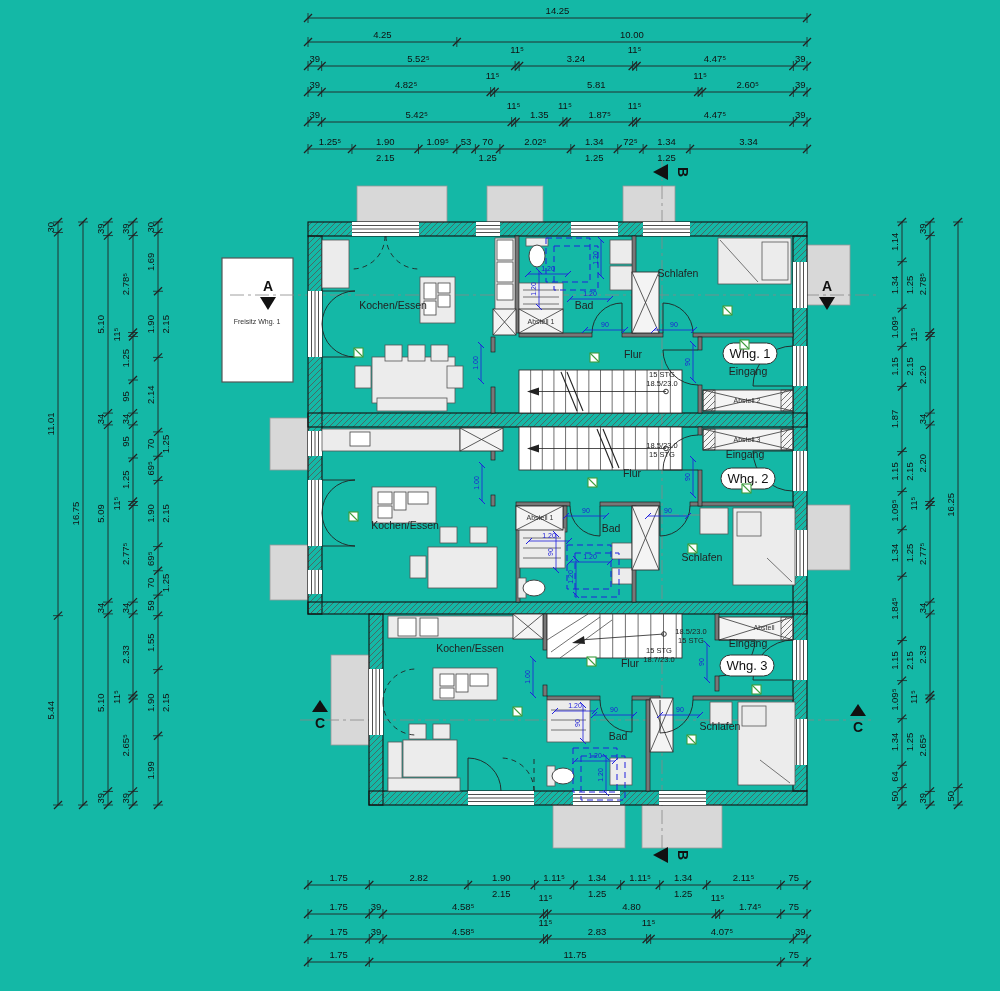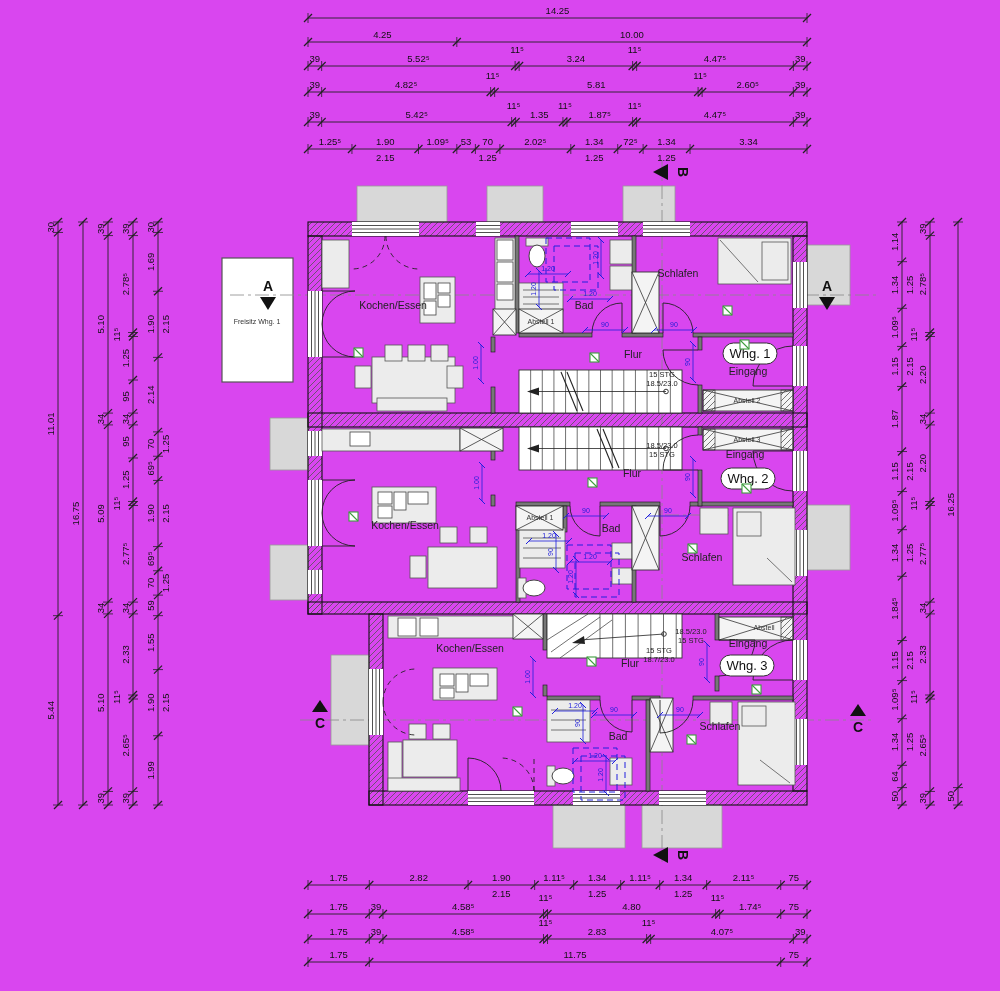--- a/index.html
+++ b/index.html
@@ -1,16 +1,16 @@
 <!DOCTYPE html>
 <html><head>
 <meta charset="utf-8">
 <style>
   html,body{margin:0;padding:0;background:#fff;width:1000px;height:991px;overflow:hidden;}
-  .page{position:relative;width:1000px;height:991px;background:#d946ef;font-family:"Liberation Sans",sans-serif;}
+  .page{position:relative;width:1000px;height:991px;background:#14b8a6;font-family:"Liberation Sans",sans-serif;}
   svg{position:absolute;left:0;top:0;}
   text{font-family:"Liberation Sans",sans-serif;fill:#111;}
   .dim{font-size:9.5px;}
   .room{font-size:10.5px;fill:#222;}
   .small{font-size:7px;fill:#333;}
   .note{font-size:7.5px;fill:#222;}
   .badge-t{font-size:13px;fill:#111;}
   .sec{font-size:14px;fill:#111;font-weight:bold;}
   .blue-t{font-size:7px;fill:#1d1dd8;}
   .dl{stroke:#222;stroke-width:0.9;}

